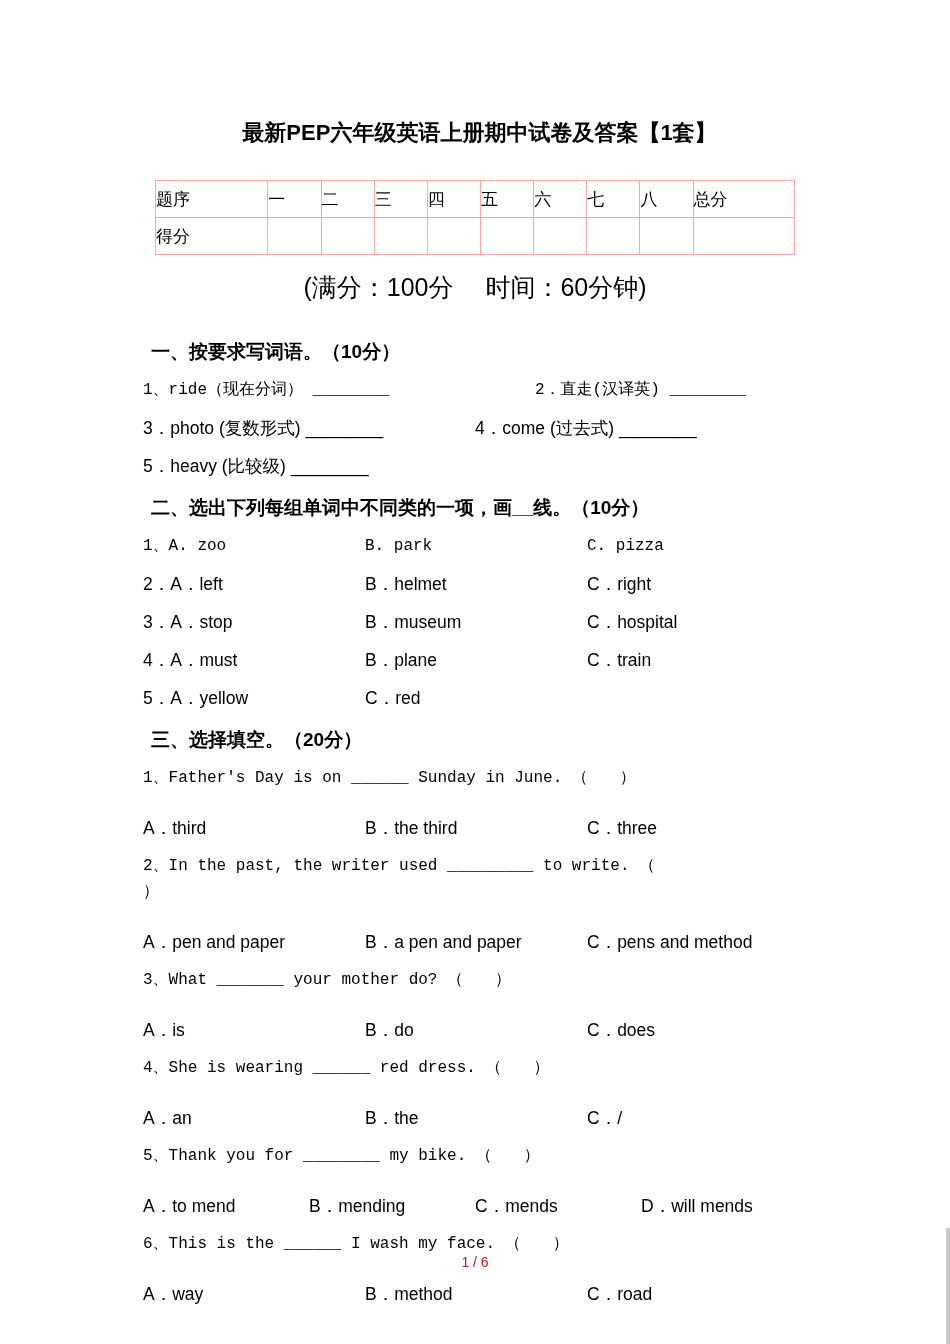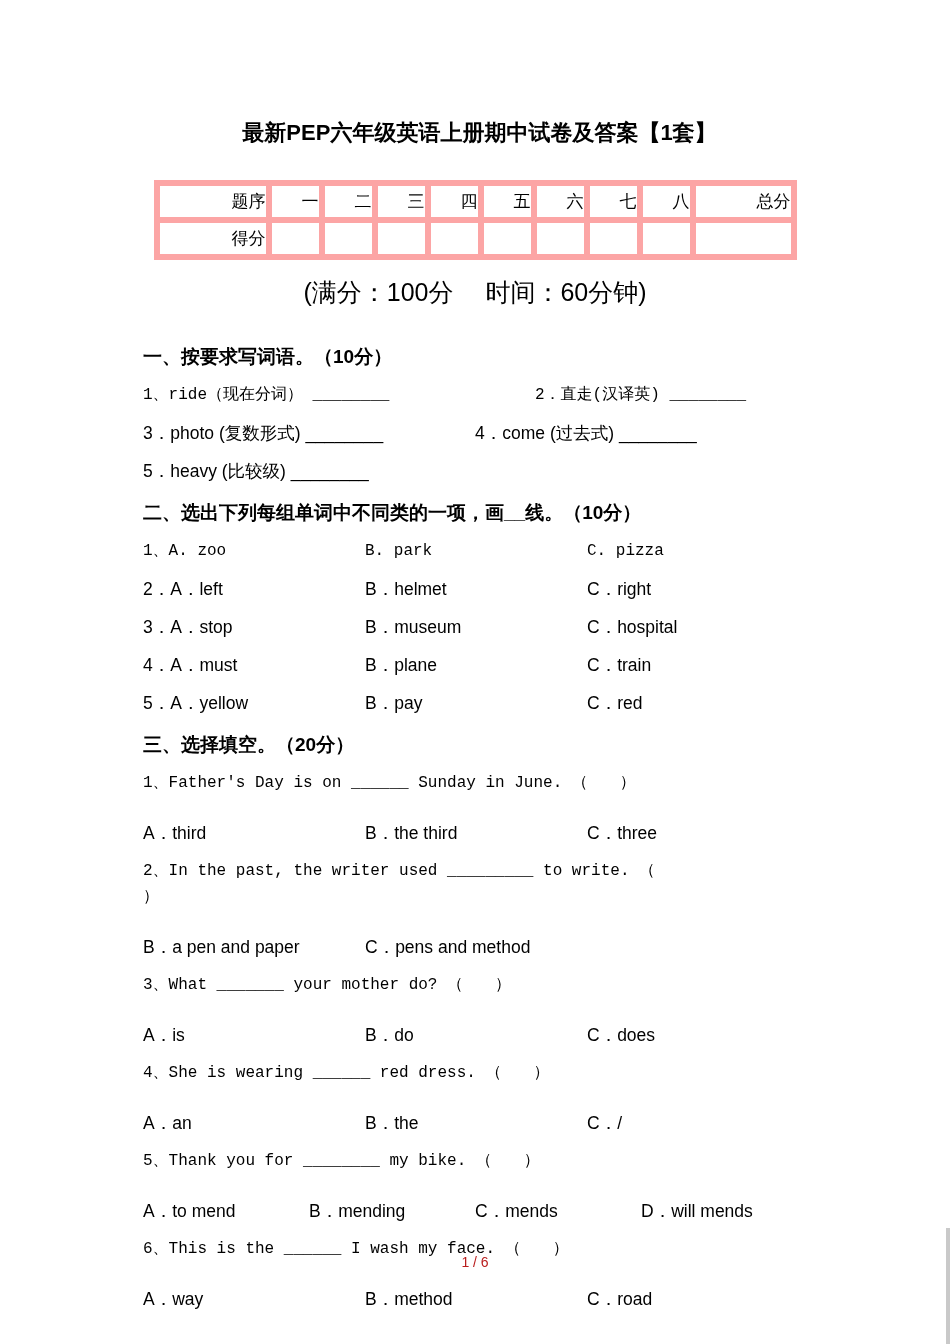--- a/index.html
+++ b/index.html
@@ -22,43 +22,43 @@
     font-family: "Liberation Sans", sans-serif;
     padding-left: 9px;
   }
   table.score-table {
     width: 640px;
     margin: 32px auto 0 auto;
     border-collapse: collapse;
     table-layout: fixed;
   }
   table.score-table td {
-    border: 6px solid #fca5a5;
+    border: 1px solid #fca5a5;
     height: 37px;
-    text-align: right;
+    text-align: left;
     vertical-align: middle;
     font-size: 17px;
   }
   td.col-label { width: 112px; }
   td.col-num   { width: 53px; }
   td.col-total { width: 101px; }
   .meta {
     margin-top: 18px;
     text-align: center;
     font-size: 25px;
     line-height: 28px;
   }
   .content {
     padding: 0 110px 0 143px;
   }
   .sec-heading {
     font-size: 19px;
     font-weight: bold;
     line-height: 26px;
-    margin: 16px 0 12px 0;
+    margin: 16px 0 12px 8px;
     font-family: "Liberation Sans", sans-serif;
   }
   .sec-heading.first { margin-top: 38px; }
   .line {
     line-height: 26px;
     margin-bottom: 12px;
   }
   .mono {
     font-family: "Liberation Mono", "DejaVu Sans Mono", monospace;
     font-size: 16px;
@@ -164,39 +164,39 @@
       <span>B．museum</span>
       <span>C．hospital</span>
     </div>
     <div class="line sans row c3">
       <span>4．A．must</span>
       <span>B．plane</span>
       <span>C．train</span>
     </div>
     <div class="line sans row c3">
       <span>5．A．yellow</span>
-      <span>B．pay</span>
       <span>C．red</span>
     </div>
 
     <div class="sec-heading">三、选择填空。（20分）</div>
 
     <div>
       <div class="line mono q">1、Father's Day is on ______ Sunday in June. （　　）</div>
       <div class="line sans row c3 opts">
         <span>A．third</span>
         <span>B．the third</span>
         <span>C．three</span>
       </div>
     </div>
 
     <div>
       <div class="line mono q">2、In the past, the writer used _________ to write. （
 ）</div>
       <div class="line sans row c3 opts">
+        <span>A．pen and paper</span>
         <span>B．a pen and paper</span>
         <span>C．pens and method</span>
       </div>
     </div>
 
     <div>
       <div class="line mono q">3、What _______ your mother do? （　　）</div>
       <div class="line sans row c3 opts">
         <span>A．is</span>
         <span>B．do</span>

